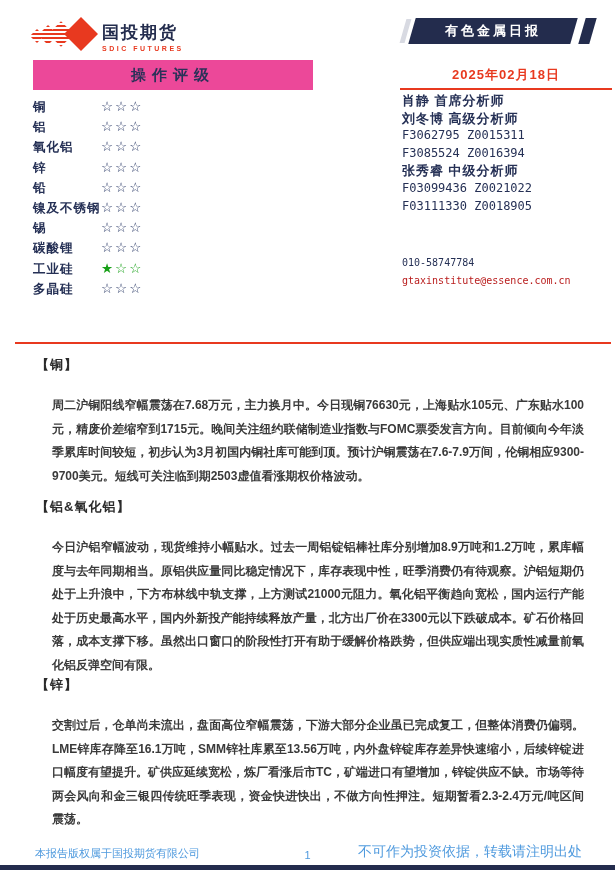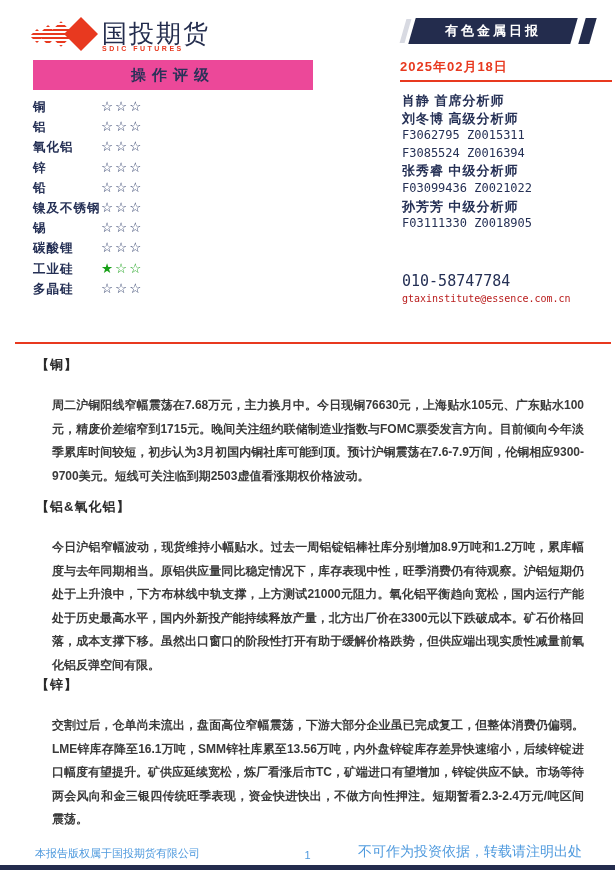--- a/index.html
+++ b/index.html
@@ -9,47 +9,47 @@
   
   .logo{position:absolute;left:30px;top:16px;display:flex;}
   .diamonds{position:relative;width:66px;height:40px;}
   .d{position:absolute;transform:rotate(45deg);}
   .d-striped{background:repeating-linear-gradient(135deg,#e8391f 0 2px,#ffffff 2px 4px);}
   .d1{left:2px;top:15px;width:10px;height:10px;}
   .d2{left:11px;top:12px;width:14px;height:14px;}
   .d3{left:22px;top:9px;width:18px;height:18px;}
   .d4{left:39px;top:6px;width:24px;height:24px;background:#e8391f;}
   .logo-text{margin-left:6px;}
-  .logo-cn{font-size:25px;font-weight:normal;color:#232c4d;letter-spacing:2px;line-height:24px;margin-top:5px;}
+  .logo-cn{font-size:17px;font-weight:bold;color:#232c4d;letter-spacing:2px;line-height:24px;margin-top:5px;}
   .logo-en{font-size:7px;font-weight:bold;color:#e8391f;letter-spacing:2.5px;}
 
   
   .banner{position:absolute;left:400px;top:18px;width:212px;}
   .band{position:relative;height:26px;}
   .band-sliver{position:absolute;left:3px;top:1px;width:5px;height:24px;background:#d8dae2;transform:skewX(-16deg);}
   .band-main{position:absolute;left:12px;top:0;width:162px;height:26px;background:#232c4d;transform:skewX(-16deg);}
   .band-tail{position:absolute;left:182px;top:0;width:11px;height:26px;background:#232c4d;transform:skewX(-16deg);}
   .band-label{position:absolute;left:12px;top:0;width:162px;height:26px;line-height:26px;text-align:center;color:#ffffff;font-size:13px;font-weight:bold;letter-spacing:3px;}
-  .banner-date{margin-top:14px;text-align:left;color:#e8391f;font-size:13px;font-weight:bold;letter-spacing:1px;}
+  .banner-date{margin-top:22px;text-align:center;color:#e8391f;font-size:13px;font-weight:bold;letter-spacing:1px;}
   .banner-rule{margin-top:4px;border-top:2px solid #e8391f;}
 
   
   .ratings{position:absolute;left:33px;top:60px;width:280px;}
   .ratings-title{height:30px;line-height:30px;background:#ec4899;text-align:center;color:#2a3158;font-weight:bold;font-size:15px;letter-spacing:6px;}
   .ratings-list{margin-top:7px;}
   .rating-row{display:flex;height:20.2px;line-height:20.2px;font-size:12.5px;}
   .rating-label{min-width:68px;color:#253055;font-weight:bold;letter-spacing:1px;}
   .rating-stars{font-size:13.5px;letter-spacing:2px;}
 
   
   .analysts{position:absolute;left:402px;top:92px;width:212px;color:#253055;}
   .analyst-name{font-size:13px;font-weight:bold;height:17.6px;line-height:17.6px;letter-spacing:1px;}
   .analyst-codes{font-size:12px;font-family:"DejaVu Sans Mono",monospace;height:17.6px;line-height:17.6px;}
   .contact{margin-top:36px;}
-  .contact-phone{font-size:15px;font-family:"DejaVu Sans Mono",monospace;height:24px;line-height:24px;}
+  .contact-phone{font-size:10px;font-family:"DejaVu Sans Mono",monospace;height:24px;line-height:24px;}
   .contact-email{font-size:10px;font-family:"DejaVu Sans Mono",monospace;color:#b91c1c;text-decoration:none;display:block;}
 
   
   .red-divider{position:absolute;top:342px;left:15px;right:4px;border-top:2px solid #e8391f;}
 
   
   .section{position:absolute;left:36px;width:564px;}
   .sec-0{top:352px;}
   .sec-1{top:494px;}
   .sec-2{top:672px;}
@@ -137,21 +137,20 @@
     </div>
   </div>
 
   <div class="analysts">
     <div class="analyst-name">肖静 首席分析师</div>
     <div class="analyst-name">刘冬博 高级分析师</div>
     <div class="analyst-codes">F3062795 Z0015311</div>
     <div class="analyst-codes">F3085524 Z0016394</div>
     <div class="analyst-name">张秀睿 中级分析师</div>
     <div class="analyst-codes">F03099436 Z0021022</div>
-    <div class="analyst-name">孙芳芳 中级分析师</div>
     <div class="analyst-codes">F03111330 Z0018905</div>
     <div class="contact">
       <div class="contact-phone">010-58747784</div>
       <a href="#" class="contact-email">gtaxinstitute@essence.com.cn</a>
     </div>
   </div>
 
   <div class="red-divider"></div>
 
   <div class="section sec-0">

